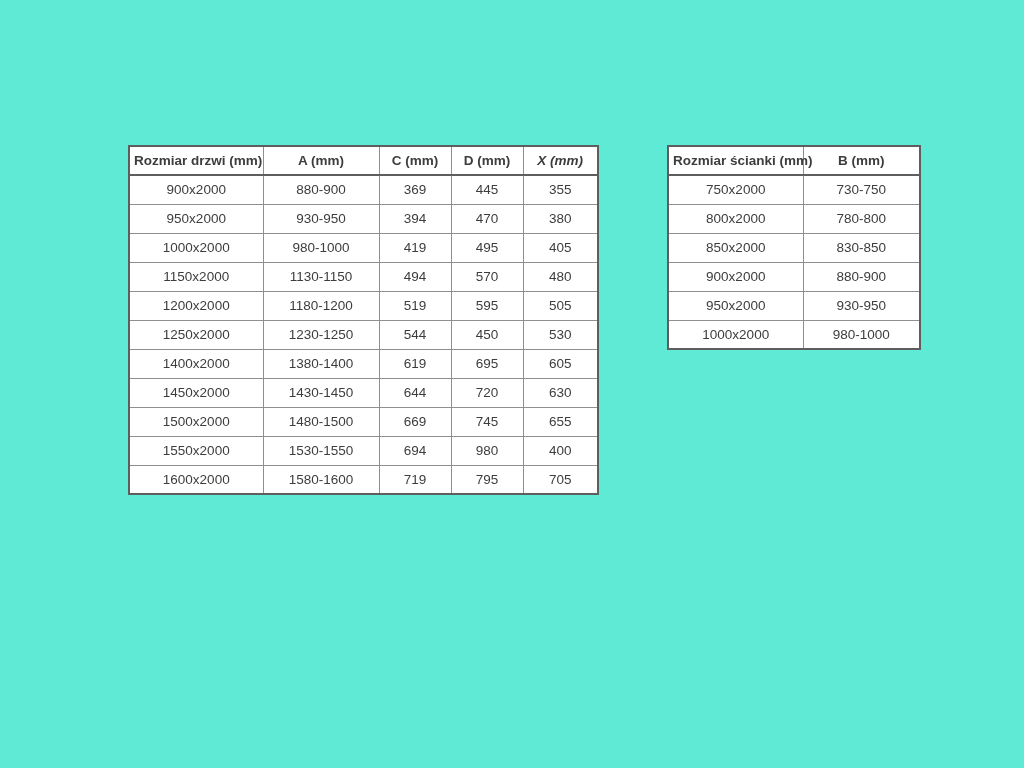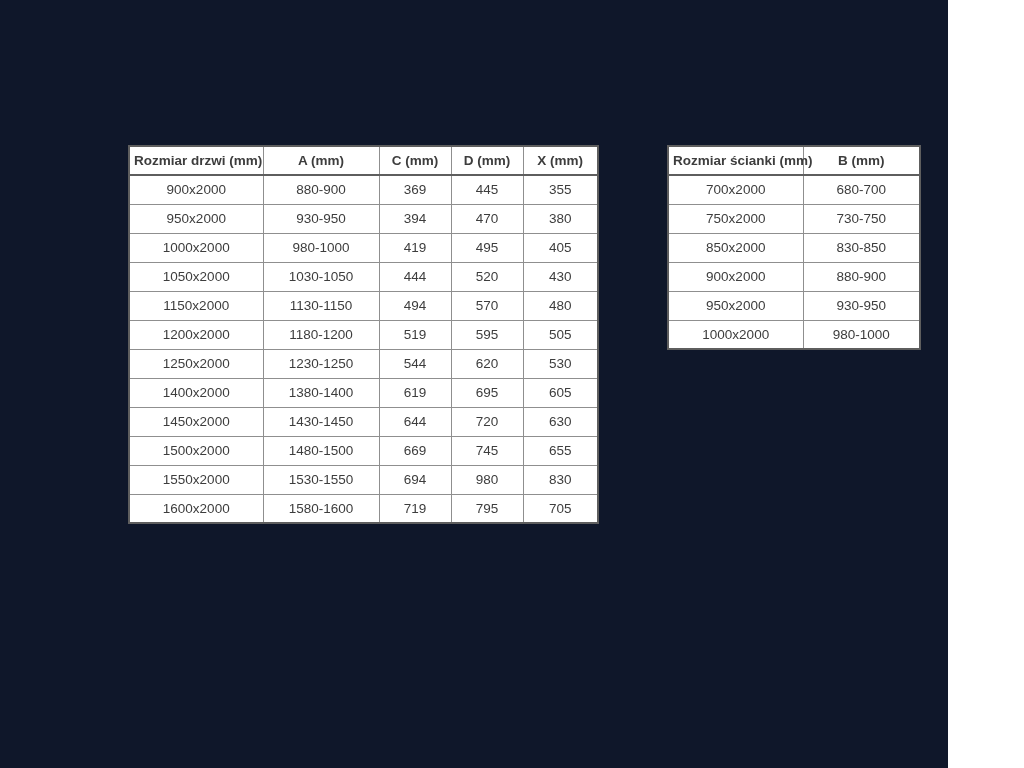--- a/index.html
+++ b/index.html
@@ -5,23 +5,23 @@
   * { margin: 0; padding: 0; box-sizing: border-box; }
   html, body {
     width: 1024px;
     height: 768px;
     background: #ffffff;
     font-family: "Liberation Sans", sans-serif;
     overflow: hidden;
   }
   .canvas {
     position: relative;
-    width: 948px;
+    width: 1024px;
     height: 768px;
-    background: #0f172a;
+    background: #5eead4;
   }
   table.spec {
     position: absolute;
     border-collapse: collapse;
     table-layout: fixed;
     border: 2px solid #5e5e5e;
     background: #ffffff;
   }
   table.spec th,
   table.spec td {
@@ -37,21 +37,21 @@
   table.spec thead th {
     font-weight: bold;
     border-bottom: 2px solid #5e5e5e;
   }
   
   #doors-table { left: 128px; top: 145px; width: 469px; }
   #doors-table th:nth-child(1) { width: 134px; }
   #doors-table th:nth-child(2) { width: 116px; }
   #doors-table th:nth-child(3) { width: 72px; }
   #doors-table th:nth-child(4) { width: 72px; }
-  #doors-table th:nth-child(5) { width: 75px; }
+  #doors-table th:nth-child(5) { width: 75px; font-style: italic; }
   
   #walls-table { left: 667px; top: 145px; width: 252px; }
   #walls-table th:nth-child(1) { width: 135px; }
   #walls-table th:nth-child(2) { width: 117px; }
 </style>
 </head>
 <body>
 
 <div class="canvas">
   <table id="doors-table" class="spec">
@@ -80,45 +80,38 @@
           <td>380</td>
         </tr>
         <tr>
           <td>1000x2000</td>
           <td>980-1000</td>
           <td>419</td>
           <td>495</td>
           <td>405</td>
         </tr>
         <tr>
-          <td>1050x2000</td>
-          <td>1030-1050</td>
-          <td>444</td>
-          <td>520</td>
-          <td>430</td>
-        </tr>
-        <tr>
           <td>1150x2000</td>
           <td>1130-1150</td>
           <td>494</td>
           <td>570</td>
           <td>480</td>
         </tr>
         <tr>
           <td>1200x2000</td>
           <td>1180-1200</td>
           <td>519</td>
           <td>595</td>
           <td>505</td>
         </tr>
         <tr>
           <td>1250x2000</td>
           <td>1230-1250</td>
           <td>544</td>
-          <td>620</td>
+          <td>450</td>
           <td>530</td>
         </tr>
         <tr>
           <td>1400x2000</td>
           <td>1380-1400</td>
           <td>619</td>
           <td>695</td>
           <td>605</td>
         </tr>
         <tr>
@@ -133,46 +126,46 @@
           <td>1480-1500</td>
           <td>669</td>
           <td>745</td>
           <td>655</td>
         </tr>
         <tr>
           <td>1550x2000</td>
           <td>1530-1550</td>
           <td>694</td>
           <td>980</td>
-          <td>830</td>
+          <td>400</td>
         </tr>
         <tr>
           <td>1600x2000</td>
           <td>1580-1600</td>
           <td>719</td>
           <td>795</td>
           <td>705</td>
         </tr>
       </tbody>
     </table>
   <table id="walls-table" class="spec">
       <thead>
         <tr>
           <th>Rozmiar ścianki (mm)</th>
           <th>B (mm)</th>
         </tr>
       </thead>
       <tbody>
         <tr>
-          <td>700x2000</td>
-          <td>680-700</td>
+          <td>750x2000</td>
+          <td>730-750</td>
         </tr>
         <tr>
-          <td>750x2000</td>
-          <td>730-750</td>
+          <td>800x2000</td>
+          <td>780-800</td>
         </tr>
         <tr>
           <td>850x2000</td>
           <td>830-850</td>
         </tr>
         <tr>
           <td>900x2000</td>
           <td>880-900</td>
         </tr>
         <tr>

